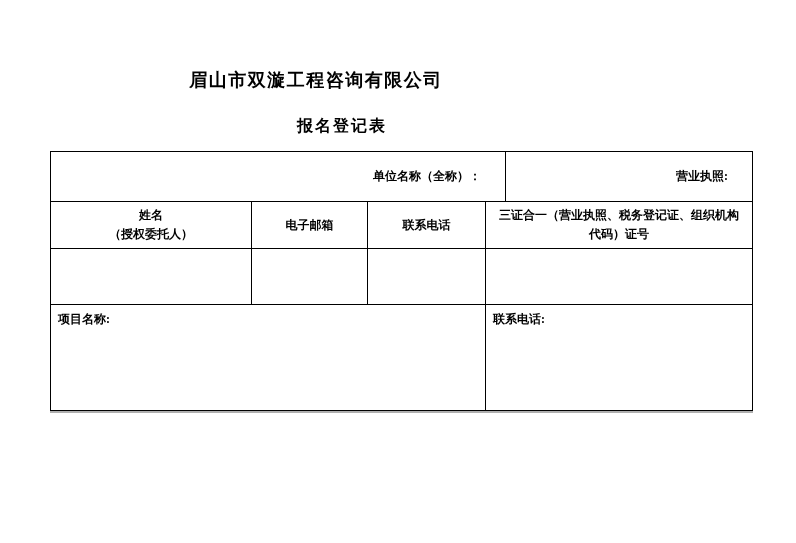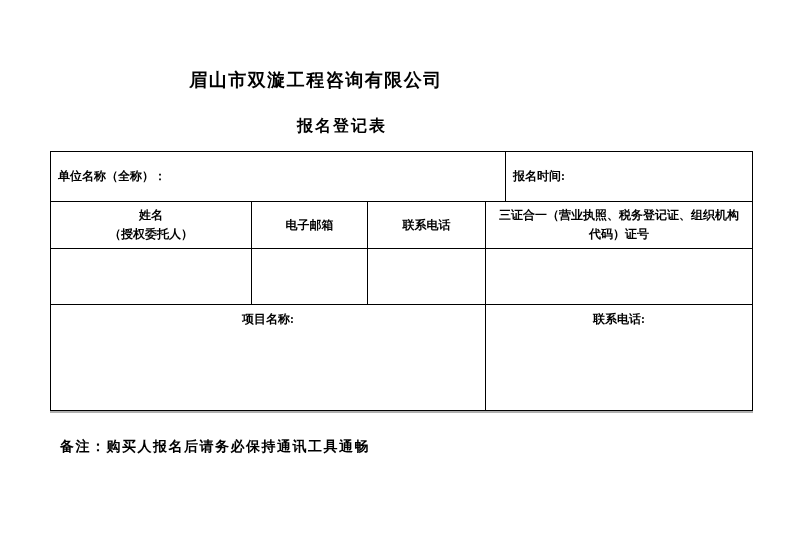--- a/index.html
+++ b/index.html
@@ -41,24 +41,24 @@
     table-layout: fixed;
     box-shadow: 0 2px 0 rgba(110,110,110,0.55);
   }
   table.form-table td {
     border: 1px solid #000;
     font-size: 12px;
     font-weight: bold;
     line-height: 19px;
     overflow: hidden;
   }
-  tr.r1 td { height: 50px; vertical-align: middle; text-align: left; padding: 0 7px; }
+  tr.r1 td { height: 50px; vertical-align: middle; text-align: right; padding: 0 24px; }
   tr.r2 td { height: 47px; vertical-align: middle; text-align: center; padding: 0 8px; }
   tr.r3 td { height: 56px; }
-  tr.r4 td { height: 106px; vertical-align: top; text-align: center; padding: 5px 7px; }
+  tr.r4 td { height: 106px; vertical-align: top; text-align: left; padding: 5px 7px; }
   .pre { white-space: pre-line; }
   .note {
     position: absolute;
     top: 438px; left: 60px;
     font-size: 14px;
     font-weight: bold;
     letter-spacing: 1.5px;
     line-height: 18px;
   }
 </style>
@@ -75,21 +75,21 @@
     <colgroup>
       <col style="width:201px">
       <col style="width:116px">
       <col style="width:118px">
       <col style="width:20px">
       <col style="width:247px">
     </colgroup>
     <tbody>
       <tr class="r1">
         <td colspan="4">单位名称（全称）：</td>
-        <td colspan="1">报名时间:</td>
+        <td colspan="1">营业执照:</td>
       </tr>
       <tr class="r2">
         <td class="pre">姓名
 （授权委托人）</td>
         <td>电子邮箱</td>
         <td>联系电话</td>
         <td colspan="2">三证合一（营业执照、税务登记证、组织机构代码）证号</td>
       </tr>
       <tr class="r3">
         <td></td>
@@ -97,15 +97,14 @@
         <td></td>
         <td colspan="2"></td>
       </tr>
       <tr class="r4">
         <td colspan="3">项目名称:</td>
         <td colspan="2">联系电话:</td>
       </tr>
     </tbody>
   </table>
 
-  <div class="note">备注：购买人报名后请务必保持通讯工具通畅</div>
 
 </div>
 
 </body></html>

